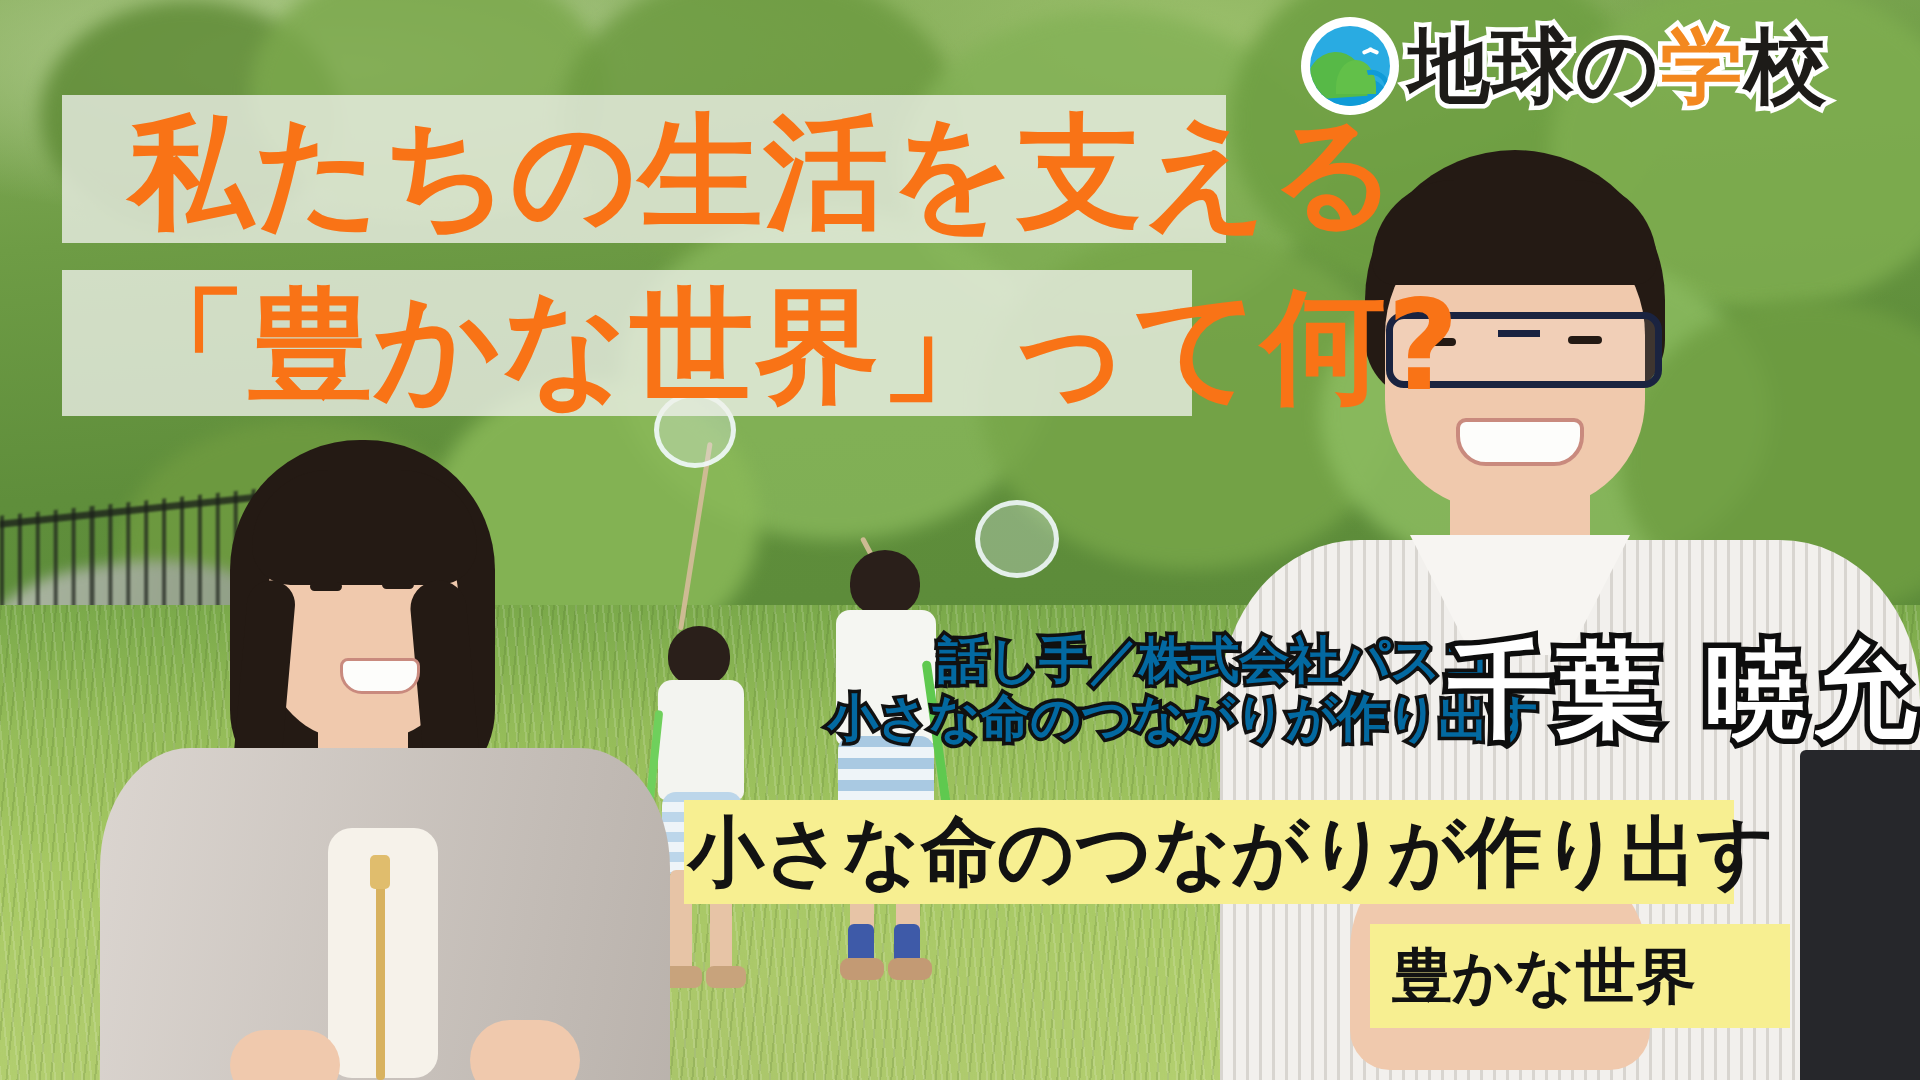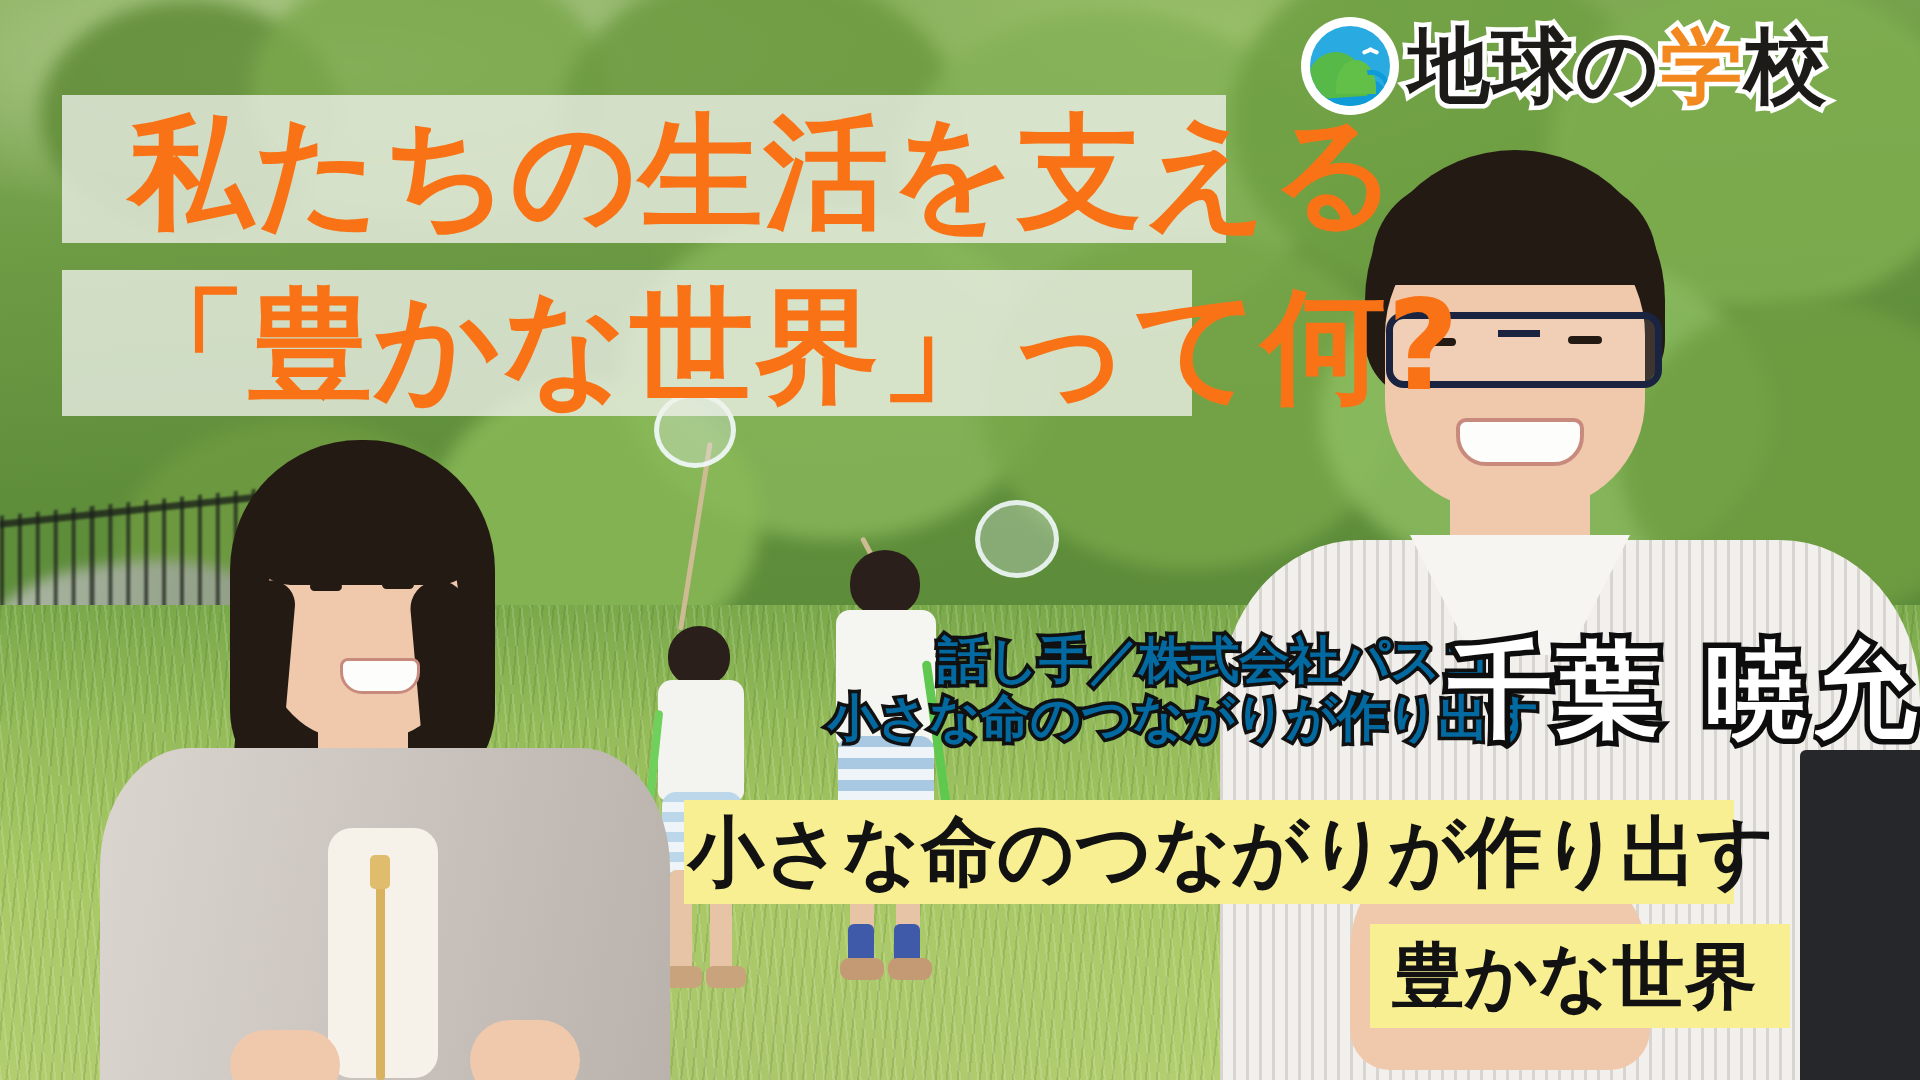--- a/index.html
+++ b/index.html
@@ -219,16 +219,16 @@
     <span>小さな命のつながりが作り出す</span>
   </div>
 
   <div class="speaker-name" style="left:1448px;top:634px;font-size:104px;line-height:112px;">千葉 暁允</div>
 
   <div class="yband" style="left:684px;top:800px;width:1050px;height:104px;">
     <span class="yband-text" style="font-size:76px;line-height:84px;padding-left:4px;">小さな命のつながりが作り出す</span>
   </div>
 
   <div class="yband" style="left:1370px;top:924px;width:420px;height:104px;">
-    <span class="yband-text" style="font-size:72px;line-height:84px;padding-left:22px;">豊かな世界</span>
+    <span class="yband-text" style="font-size:60px;line-height:84px;padding-left:22px;">豊かな世界</span>
   </div>
 
 </div>
 
 </body></html>

